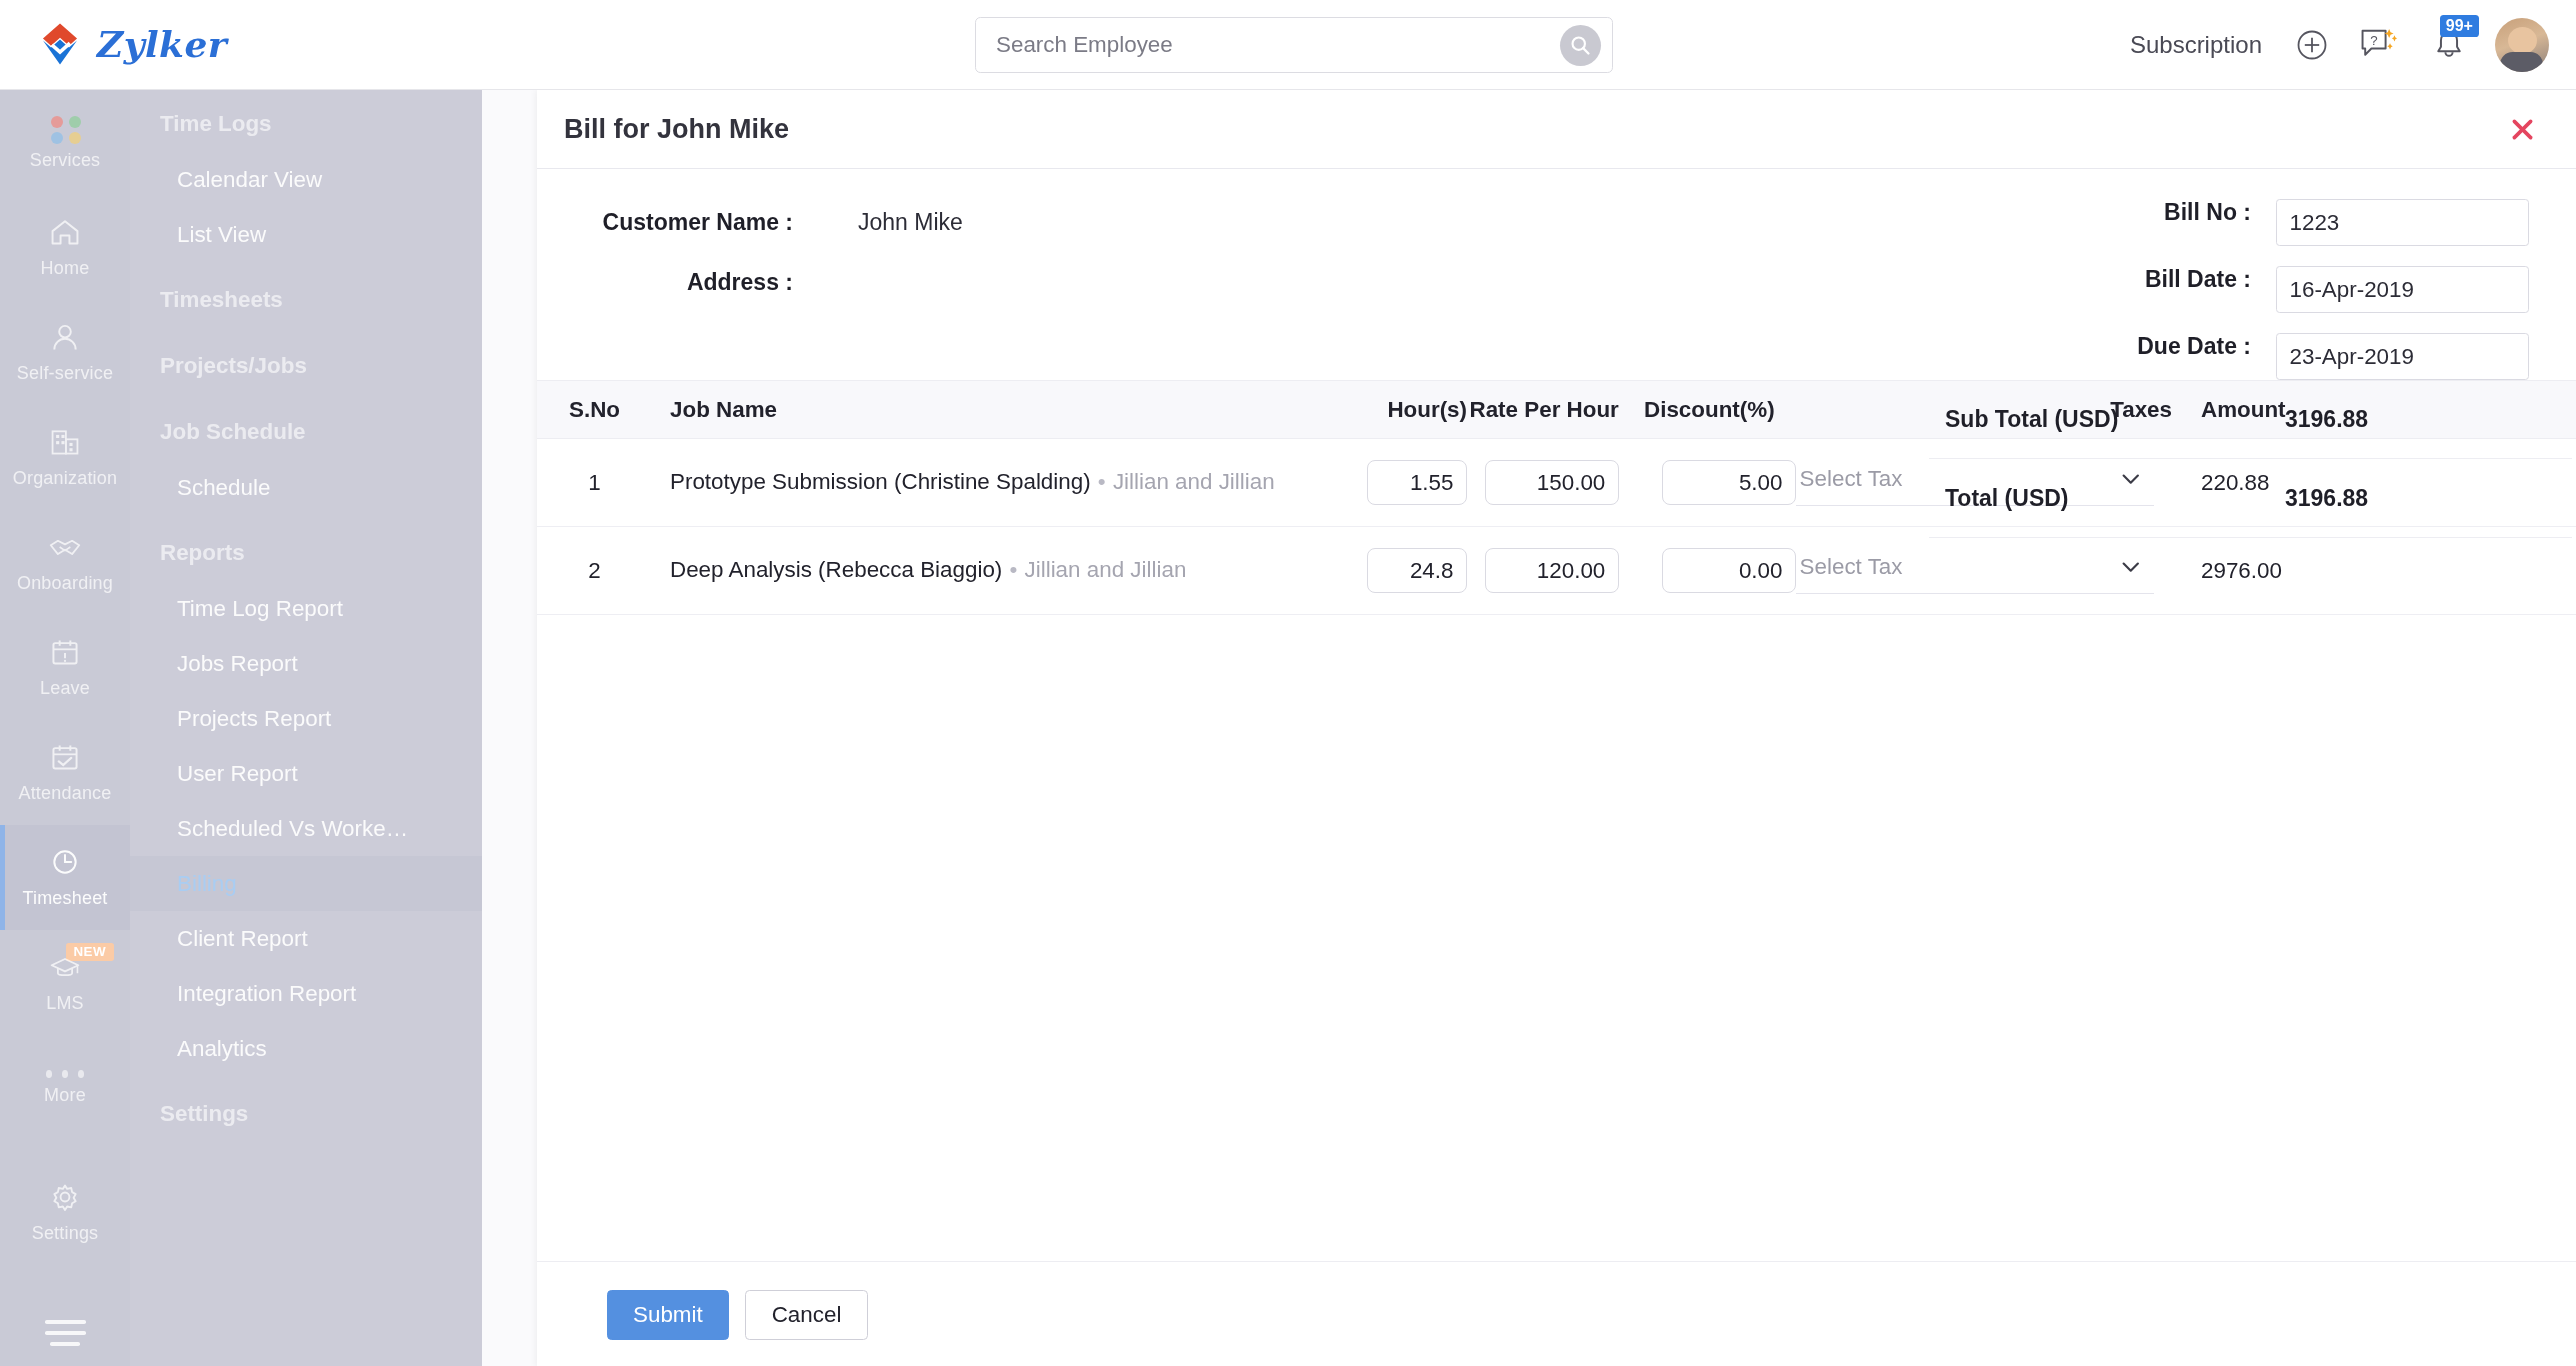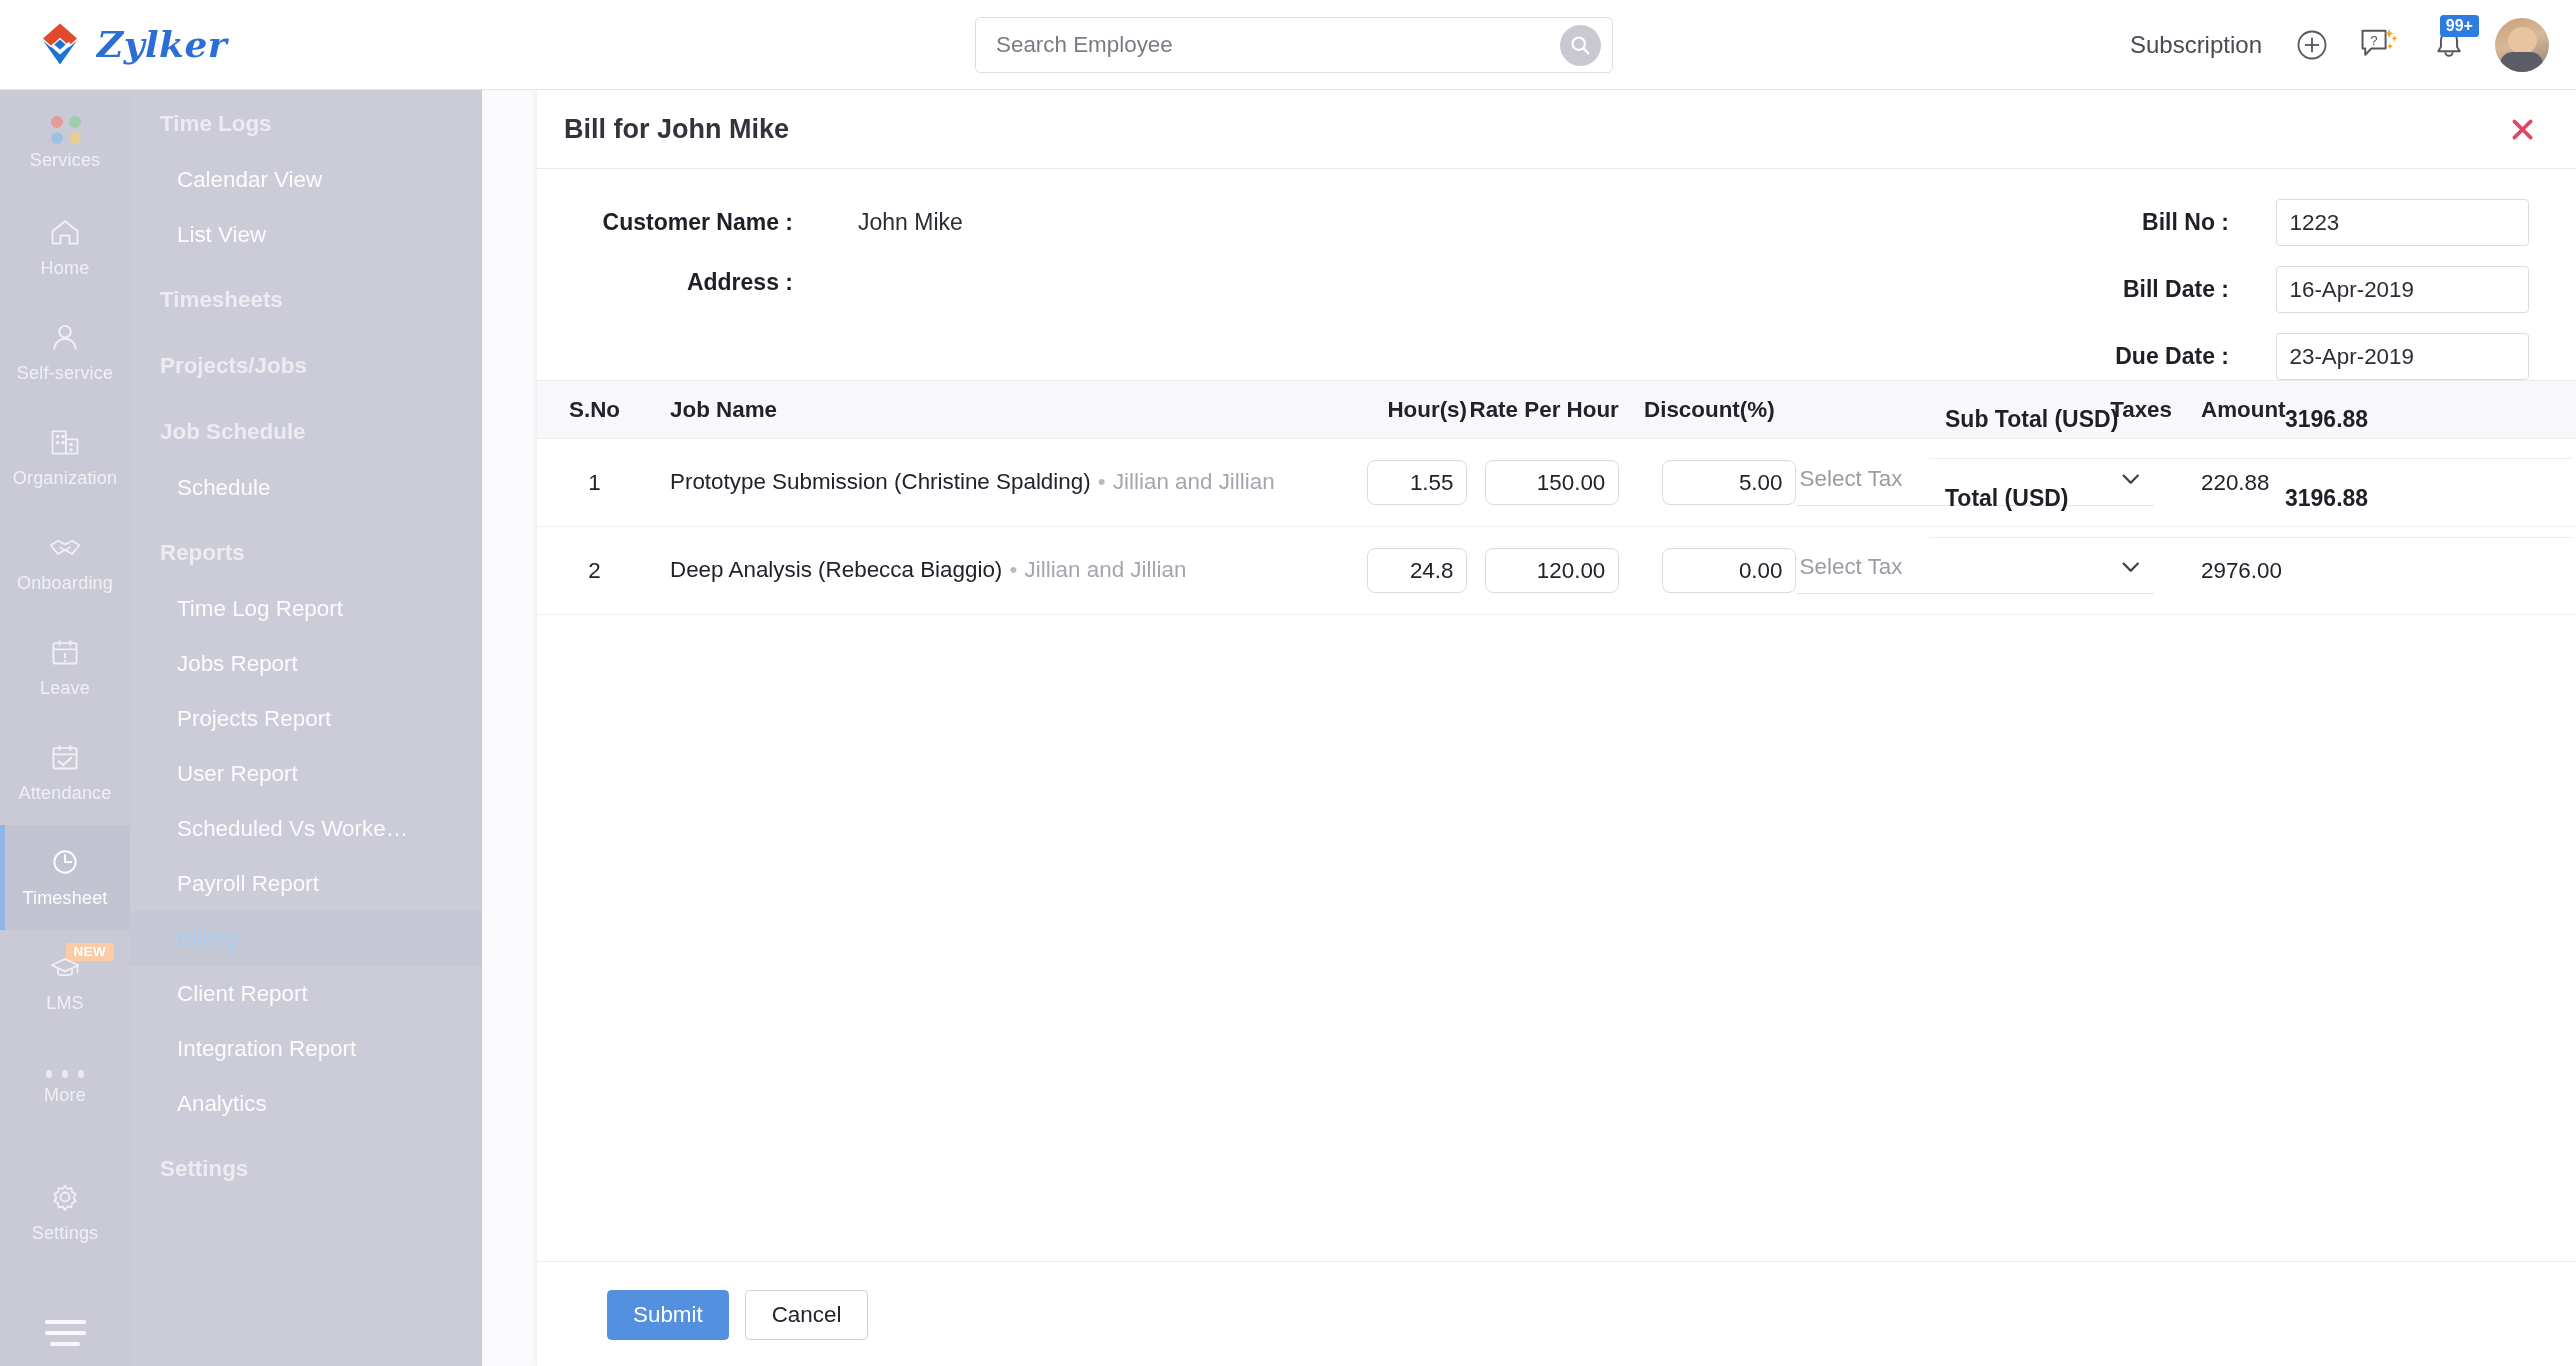--- a/index.html
+++ b/index.html
@@ -134,21 +134,21 @@
   .meta { position: relative; height: 233px; }
   .meta-left { position: absolute; left: 54px; top: 36px; }
   .meta-row { display: flex; align-items: flex-start; margin-bottom: 30px; gap: 40px; }
   .meta-label {
     width: 202px; text-align: right; font-size: 23px; font-weight: 700; color: #1f1f28;
     padding-top: 3.6px;
   }
   .meta-value { font-size: 23px; color: #2c2c36; padding-left: 25px; padding-top: 3.6px; }
 
   .meta-right { position: absolute; right: 47px; top: 30px; }
-  .fld-row { display: flex; align-items: center; margin-bottom: 20px; gap: 22px; }
+  .fld-row { display: flex; margin-bottom: 20px; }
   .fld-label { width: 206px; text-align: right; font-size: 23px; font-weight: 700; color: #1f1f28; padding-right: 25px; }
   .fld-box {
     width: 253px; height: 47px; border: 0.9px solid #dadae2; border-radius: 3.6px;
     background: #fff; display: flex; align-items: center; padding: 0 12.5px; position: relative;
   }
   .fld-box input {
     flex: 1; border: 0; outline: none; background: transparent; font-size: 22.4px;
     color: #2c2c36; font-family: "Liberation Sans", sans-serif;
   }
 
@@ -407,21 +407,20 @@
     <div class="nav-group">Timesheets</div>
     <div class="nav-group">Projects/Jobs</div>
     <div class="nav-group">Job Schedule</div>
     <div class="nav-item">Schedule</div>
     <div class="nav-group">Reports</div>
     <div class="nav-item">Time Log Report</div>
     <div class="nav-item">Jobs Report</div>
     <div class="nav-item">Projects Report</div>
     <div class="nav-item">User Report</div>
     <div class="nav-item">Scheduled Vs Worke…</div>
-    <div class="nav-item">Payroll Report</div>
     <div class="nav-item selected">Billing</div>
     <div class="nav-item">Client Report</div>
     <div class="nav-item">Integration Report</div>
     <div class="nav-item">Analytics</div>
     <div class="nav-group">Settings</div>
   </div>
 
   <div class="backdrop"></div>
 
   <div class="modal">

